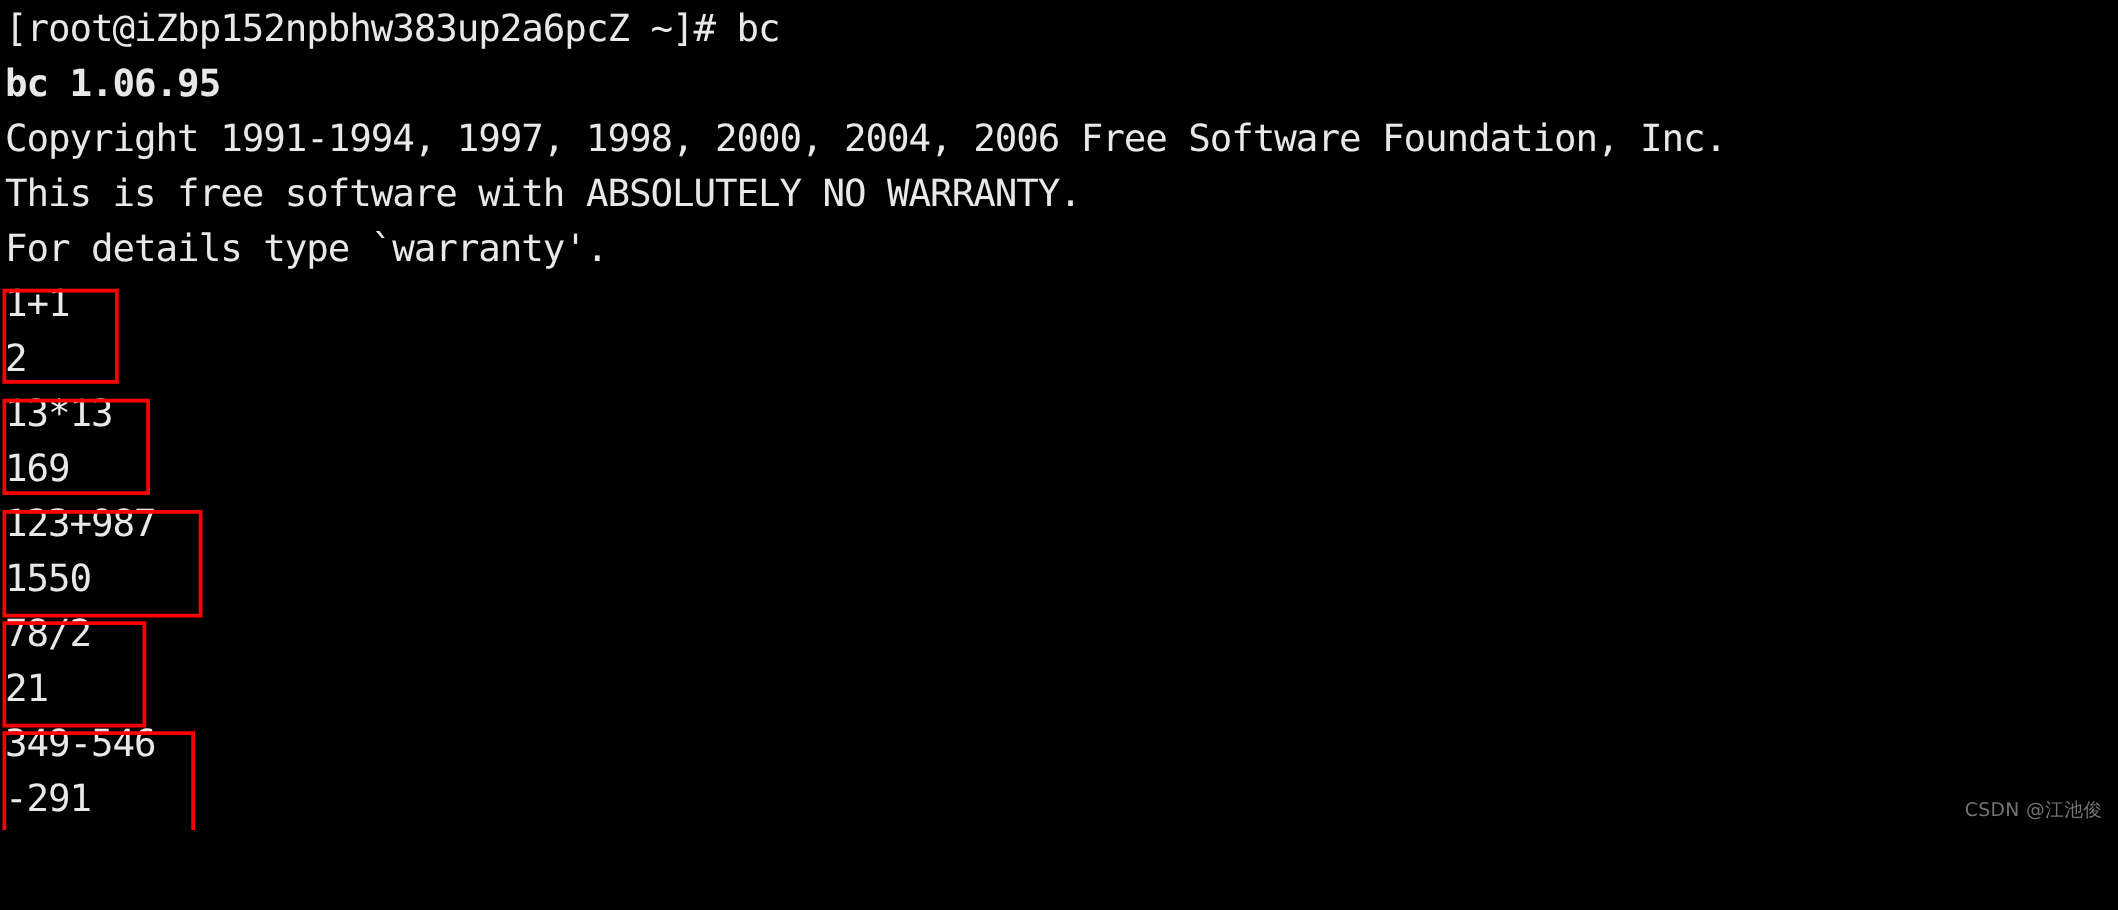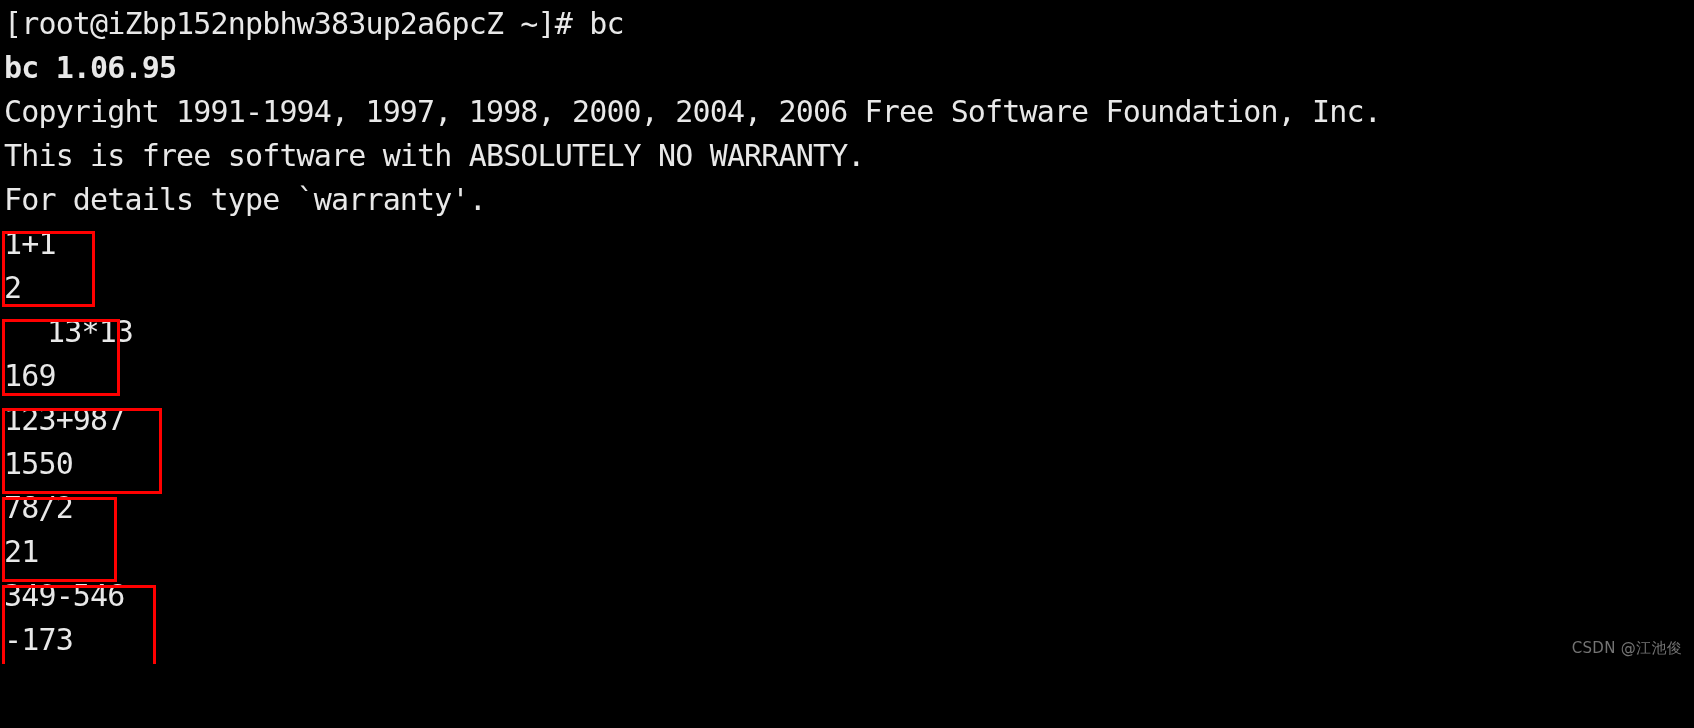--- a/index.html
+++ b/index.html
@@ -34,21 +34,21 @@
     letter-spacing: -0.85px;
     height: 44px;
   }
   .l0  { top: 2px; }
   .l1  { top: 46px; font-weight: bold; }
   .l2  { top: 90px; }
   .l3  { top: 134px; }
   .l4  { top: 178px; }
   .l5  { top: 222px; }
   .l6  { top: 266px; }
-  .l7  { top: 310px; margin-left: 43px; }
+  .l7  { top: 310px; }
   .l8  { top: 354px; }
   .l9  { top: 398px; }
   .l10 { top: 442px; }
   .l11 { top: 486px; }
   .l12 { top: 530px; }
   .l13 { top: 574px; }
   .l14 { top: 618px; }
 
   .hl-box {
     position: absolute;
@@ -91,21 +91,21 @@
     <div class="line l4">For details type `warranty'.</div>
     <div class="line l5">1+1</div>
     <div class="line l6">2</div>
     <div class="line l7">13*13</div>
     <div class="line l8">169</div>
     <div class="line l9">123+987</div>
     <div class="line l10">1550</div>
     <div class="line l11">78/2</div>
     <div class="line l12">21</div>
     <div class="line l13">349-546</div>
-    <div class="line l14">-173</div>
+    <div class="line l14">-291</div>
   </div>
 
   <div class="hl-box" style="left:2px; top:231px; width:93px; height:76px;"></div>
   <div class="hl-box" style="left:2px; top:319px; width:118px; height:77px;"></div>
   <div class="hl-box" style="left:2px; top:408px; width:160px; height:86px;"></div>
   <div class="hl-box" style="left:2px; top:497px; width:115px; height:85px;"></div>
   <div class="hl-box" style="left:2px; top:585px; width:154px; height:86px;"></div>
 
   <div class="cursor"></div>
 

